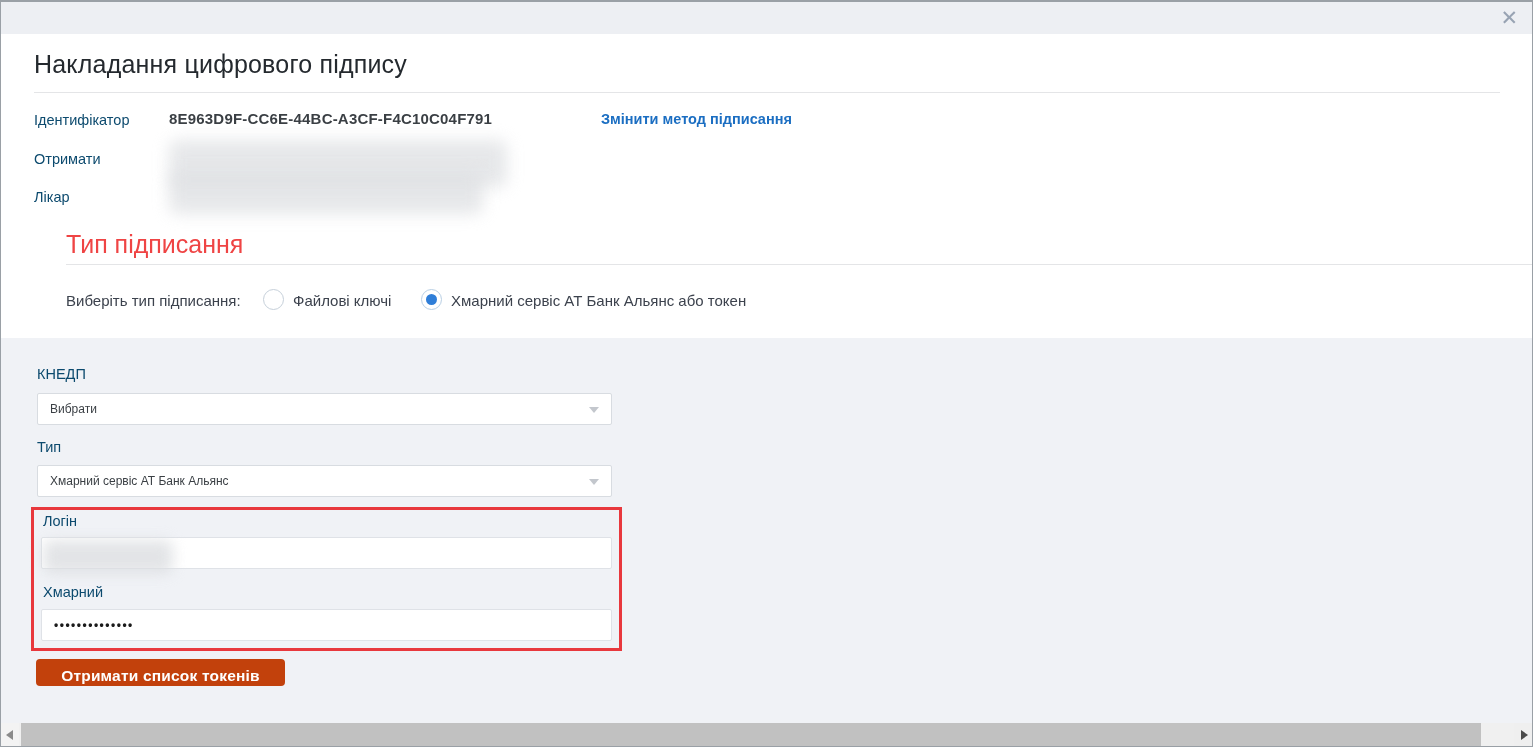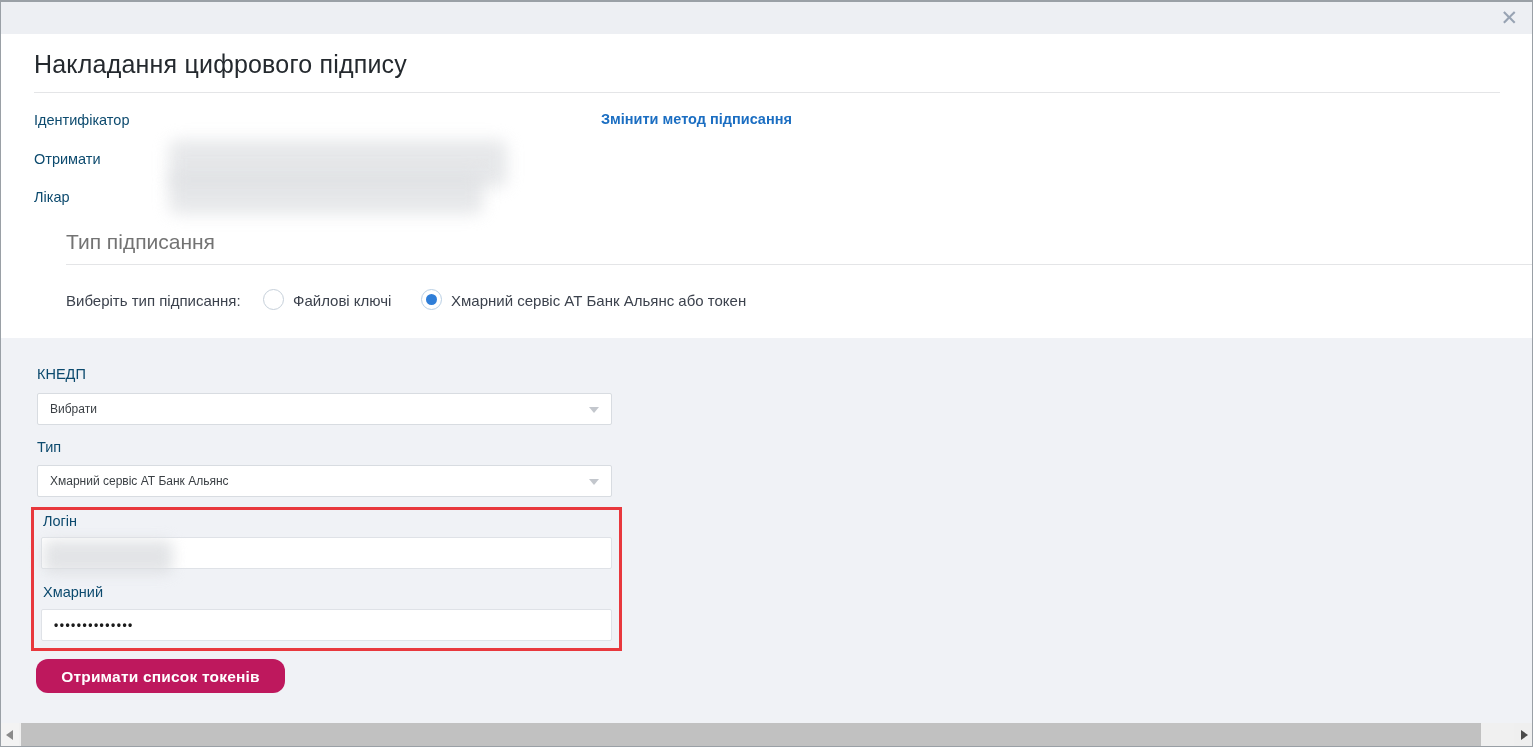--- a/index.html
+++ b/index.html
@@ -37,21 +37,21 @@
   .id-value   { position: absolute; left: 168px; top: 108px; font-size: 15px; font-weight: 700; color: #3a3f44; letter-spacing: 0.2px; }
   .change-link{ position: absolute; left: 600px; top: 109px; font-size: 14.5px; font-weight: 700; color: #1b6ec2; cursor: pointer; }
   .patient-label { position: absolute; left: 33px; top: 149px; }
   .doctor-label  { position: absolute; left: 33px; top: 187px; }
 
   .blur-blob { position: absolute; background: #dcdee1; opacity: 0.7; filter: blur(8px); border-radius: 8px; }
   .blob-patient { left: 168px; top: 138px; width: 338px; height: 47px; }
   .blob-doctor  { left: 168px; top: 171px; width: 314px; height: 41px; }
 
   
-  .section-title { position: absolute; left: 65px; top: 228px; font-size: 21px; color: #737373; font-weight: 400; }
+  .section-title { position: absolute; left: 65px; top: 228px; font-size: 25px; color: #ef4444; font-weight: 400; }
   .hr2 { position: absolute; left: 65px; right: 0; top: 262px; height: 1px; background: #e4e5e7; }
 
   .choose-label { position: absolute; left: 65px; top: 290px; font-size: 15px; color: #3c424d; }
   .radio {
     position: absolute; width: 21px; height: 21px; border-radius: 50%;
     background: #fff; border: 1px solid #c6d0da; cursor: pointer;
   }
   .radio-1 { left: 262px; top: 287px; }
   .radio-2 { left: 420px; top: 287px; border-color: #b9cfe4; }
   .radio .dot { display: none; }
@@ -97,22 +97,22 @@
   .text-input {
     position: absolute; left: 40px; width: 571px; height: 32px;
     background: #fff; border: 1px solid #dfe2e7; border-radius: 2px;
     font-size: 15px; color: #1c1c1c; line-height: 30px; padding: 0 12px;
   }
   .input-login { top: 535px; }
   .input-pass  { top: 607px; font-size: 12px; font-weight: 700; letter-spacing: 1.5px; color: #1b1b1b; }
   .blob-login { left: 42px; top: 538px; width: 130px; height: 34px; filter: blur(7px); opacity: 0.8; }
 
   .submit-btn {
-    position: absolute; left: 35px; top: 657px; width: 249px; height: 34px;
-    background: #be185d; border: none; border-radius: 12px;
+    position: absolute; left: 35px; top: 657px; width: 249px; height: 27px;
+    background: #c2410c; border: none; border-radius: 4px;
     color: #ffffff; font-size: 15.5px; font-weight: 700;
     font-family: "Liberation Sans", sans-serif;
     text-align: center; line-height: 33px; cursor: pointer; letter-spacing: 0.2px;
   }
 
   
   .h-scrollbar {
     position: absolute; left: 0; right: 0; bottom: 0; height: 23px;
     background: #f0f0f0;
   }
@@ -142,20 +142,21 @@
 
 <div class="window">
 
   <div class="topbar"></div>
   <div class="close-btn">✕</div>
 
   <div class="page-title">Накладання цифрового підпису</div>
   <div class="hr1"></div>
 
   <div class="lbl id-label">Ідентифікатор</div>
+  <div class="id-value">8E963D9F-CC6E-44BC-A3CF-F4C10C04F791</div>
   <div class="change-link">Змінити метод підписання</div>
 
   <div class="lbl patient-label">Отримати</div>
   <div class="lbl doctor-label">Лікар</div>
   <div class="blur-blob blob-patient"></div>
   <div class="blur-blob blob-doctor"></div>
 
   <div class="section-title">Тип підписання</div>
   <div class="hr2"></div>
 

